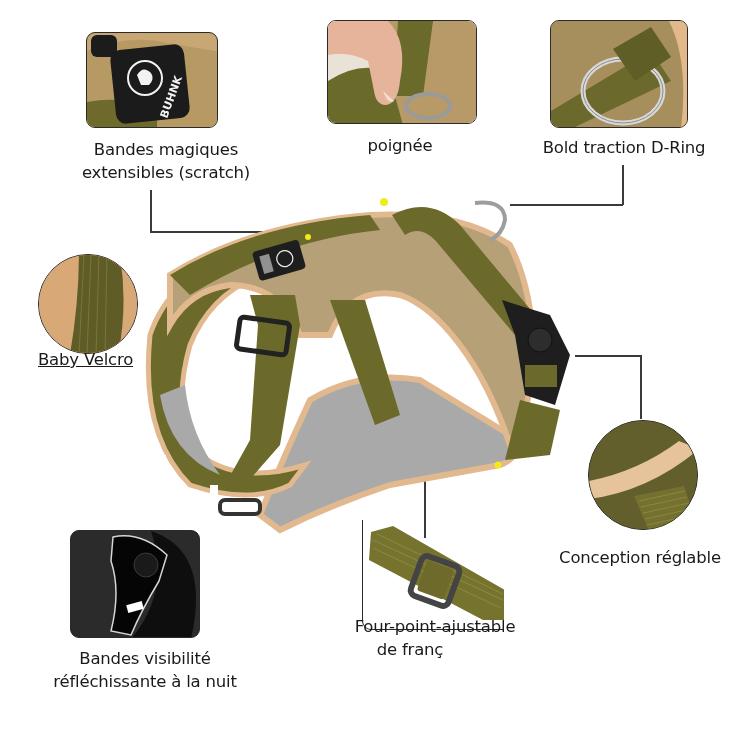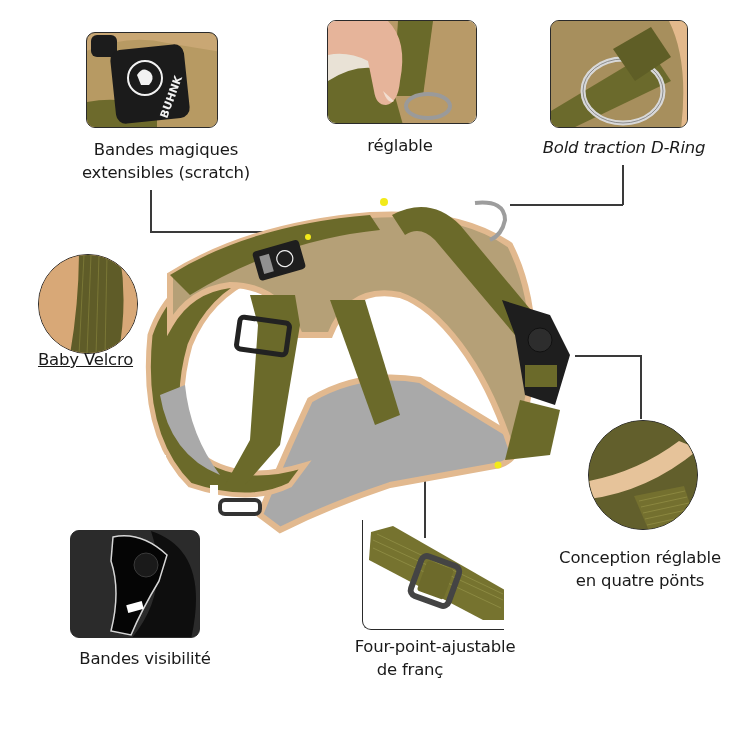--- a/index.html
+++ b/index.html
@@ -47,23 +47,23 @@
     <ellipse cx="72" cy="70" rx="40" ry="32" fill="none" stroke="#8c8c8c" stroke-width="1"></ellipse>
     <path d="M62 28 L100 6 L120 36 L84 60 Z" fill="#5f5e26"></path>
   </svg>
 </div>
 
 <div class="label" style="left:56px;top:138px;width:220px;">
   <div>Bandes magiques</div>
   <div>extensibles (scratch)</div>
 </div>
 <div class="label" style="left:280px;top:134px;width:240px;">
-  <div>réglable</div>
+  <div>poignée</div>
 </div>
-<div class="label" style="left:524px;top:136px;width:200px;font-style:italic;">
+<div class="label" style="left:524px;top:136px;width:200px;">
   <div>Bold traction D-Ring</div>
 </div>
 
 <div class="circle" style="left:38px;top:254px;width:100px;height:100px;background:#d8a877;">
   <svg width="100" height="100" viewBox="0 0 100 100">
     <rect width="100" height="100" fill="#d8a877"></rect>
     <path d="M40 -5 L80 -5 Q90 50 78 105 L30 105 Q40 50 40 -5 Z" fill="#5f5c28"></path>
     <g stroke="#7a7736" stroke-width="1">
       <line x1="45" y1="0" x2="40" y2="100"></line>
         <line x1="52" y1="0" x2="48" y2="100"></line>
@@ -85,49 +85,49 @@
       <line x1="50" y1="80" x2="96" y2="70"></line>
         <line x1="52" y1="86" x2="98" y2="76"></line>
       <line x1="54" y1="92" x2="100" y2="82"></line>
         <line x1="56" y1="98" x2="102" y2="88"></line>
       <line x1="58" y1="104" x2="104" y2="94"></line>
     </g>
   </svg>
 </div>
 <div class="label" style="left:540px;top:546px;width:200px;">
   <div>Conception réglable</div>
-  <div>en quatre pönts</div>
 </div>
 
 <div class="thumb" style="left:70px;top:530px;width:130px;height:108px;background:#2a2a2a;">
   <svg width="130" height="108" viewBox="0 0 130 108">
     <rect width="130" height="108" fill="#2b2b2b"></rect>
     <path d="M80 0 Q140 20 120 108 L60 108 Q100 60 80 0 Z" fill="#0e0e0e"></path>
     <path d="M42 6 Q70 0 96 24 L88 50 Q70 80 60 104 L40 100 Q50 60 40 30 Z" fill="#050505" stroke="#d6d6d6" stroke-width="1.5"></path>
     <circle cx="75" cy="34" r="12" fill="#1a1a1a" stroke="#3a3a3a"></circle>
     <rect x="56" y="72" width="16" height="8" fill="#ffffff" transform="rotate(-15 64 76)"></rect>
   </svg>
 </div>
 <div class="label" style="left:30px;top:647px;width:230px;">
   <div>Bandes visibilité</div>
+  <div>réfléchissante à la nuit</div>
 </div>
 
 <div class="thumb" style="left:362px;top:520px;width:142px;height:110px;background:#ffffff;border-top:none;border-right:none;border-radius:0 0 0 9px;">
   <svg width="142" height="110" viewBox="0 0 142 110">
     <path d="M8 12 L30 6 L142 70 L142 100 L120 100 L6 40 Z" fill="#76732f"></path>
     <g stroke="#8c8a42" stroke-width="1">
       <line x1="10" y1="20" x2="140" y2="80"></line>
         <line x1="10" y1="28" x2="138" y2="88"></line>
       <line x1="14" y1="14" x2="140" y2="74"></line>
     </g>
     <rect x="52" y="40" width="40" height="42" rx="6" fill="none" stroke="#444" stroke-width="6" transform="rotate(20 72 61)"></rect>
     <rect x="58" y="44" width="28" height="32" rx="3" fill="#6d6a2b" transform="rotate(20 72 61)"></rect>
   </svg>
 </div>
-<div class="label" style="left:330px;top:635px;width:210px;">
+<div class="label" style="left:330px;top:615px;width:210px;">
   <div>Four-point-ajustable</div>
   <div style="padding-right:50px;">de franç</div>
 </div>
 
 <div class="line" style="left:150px;top:190px;width:1.5px;height:42px;"></div>
 <div class="line" style="left:150px;top:231px;width:168px;height:1.5px;"></div>
 <div class="line" style="left:622px;top:165px;width:1.5px;height:40px;"></div>
 <div class="line" style="left:510px;top:204px;width:113px;height:1.5px;"></div>
 <div class="line" style="left:575px;top:355px;width:66px;height:1.5px;"></div>
 <div class="line" style="left:640px;top:355px;width:1.5px;height:64px;"></div>

